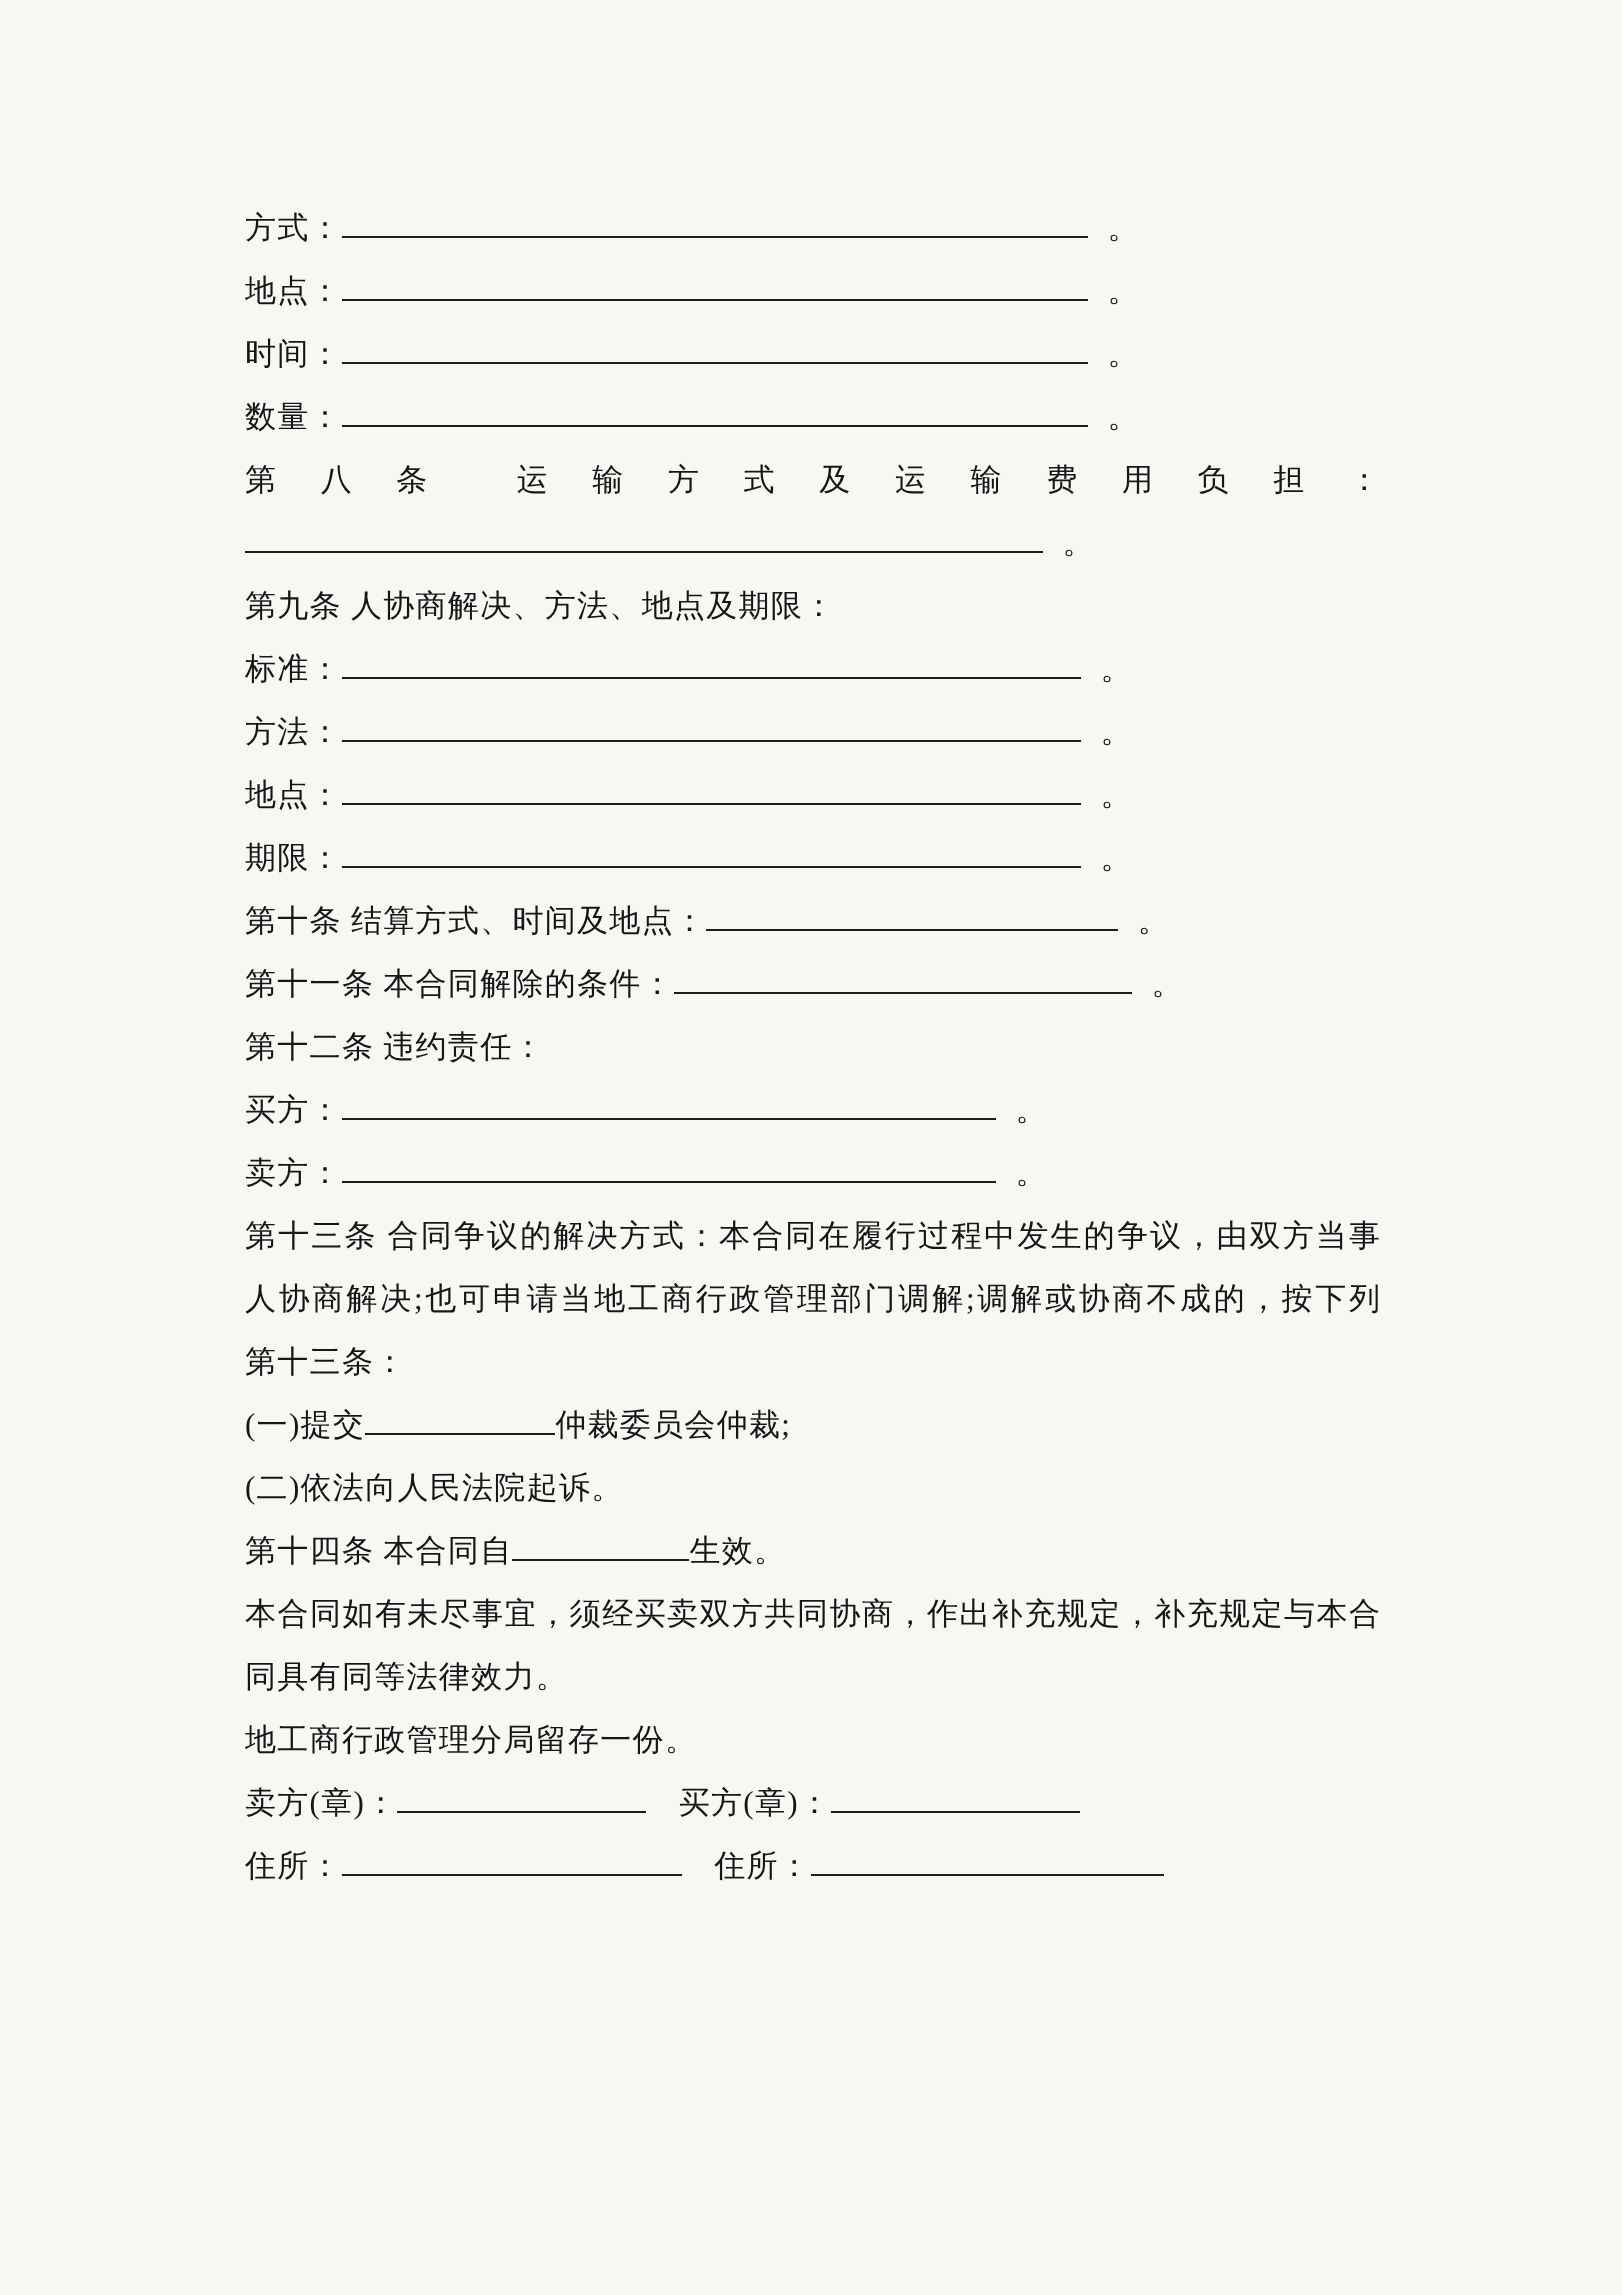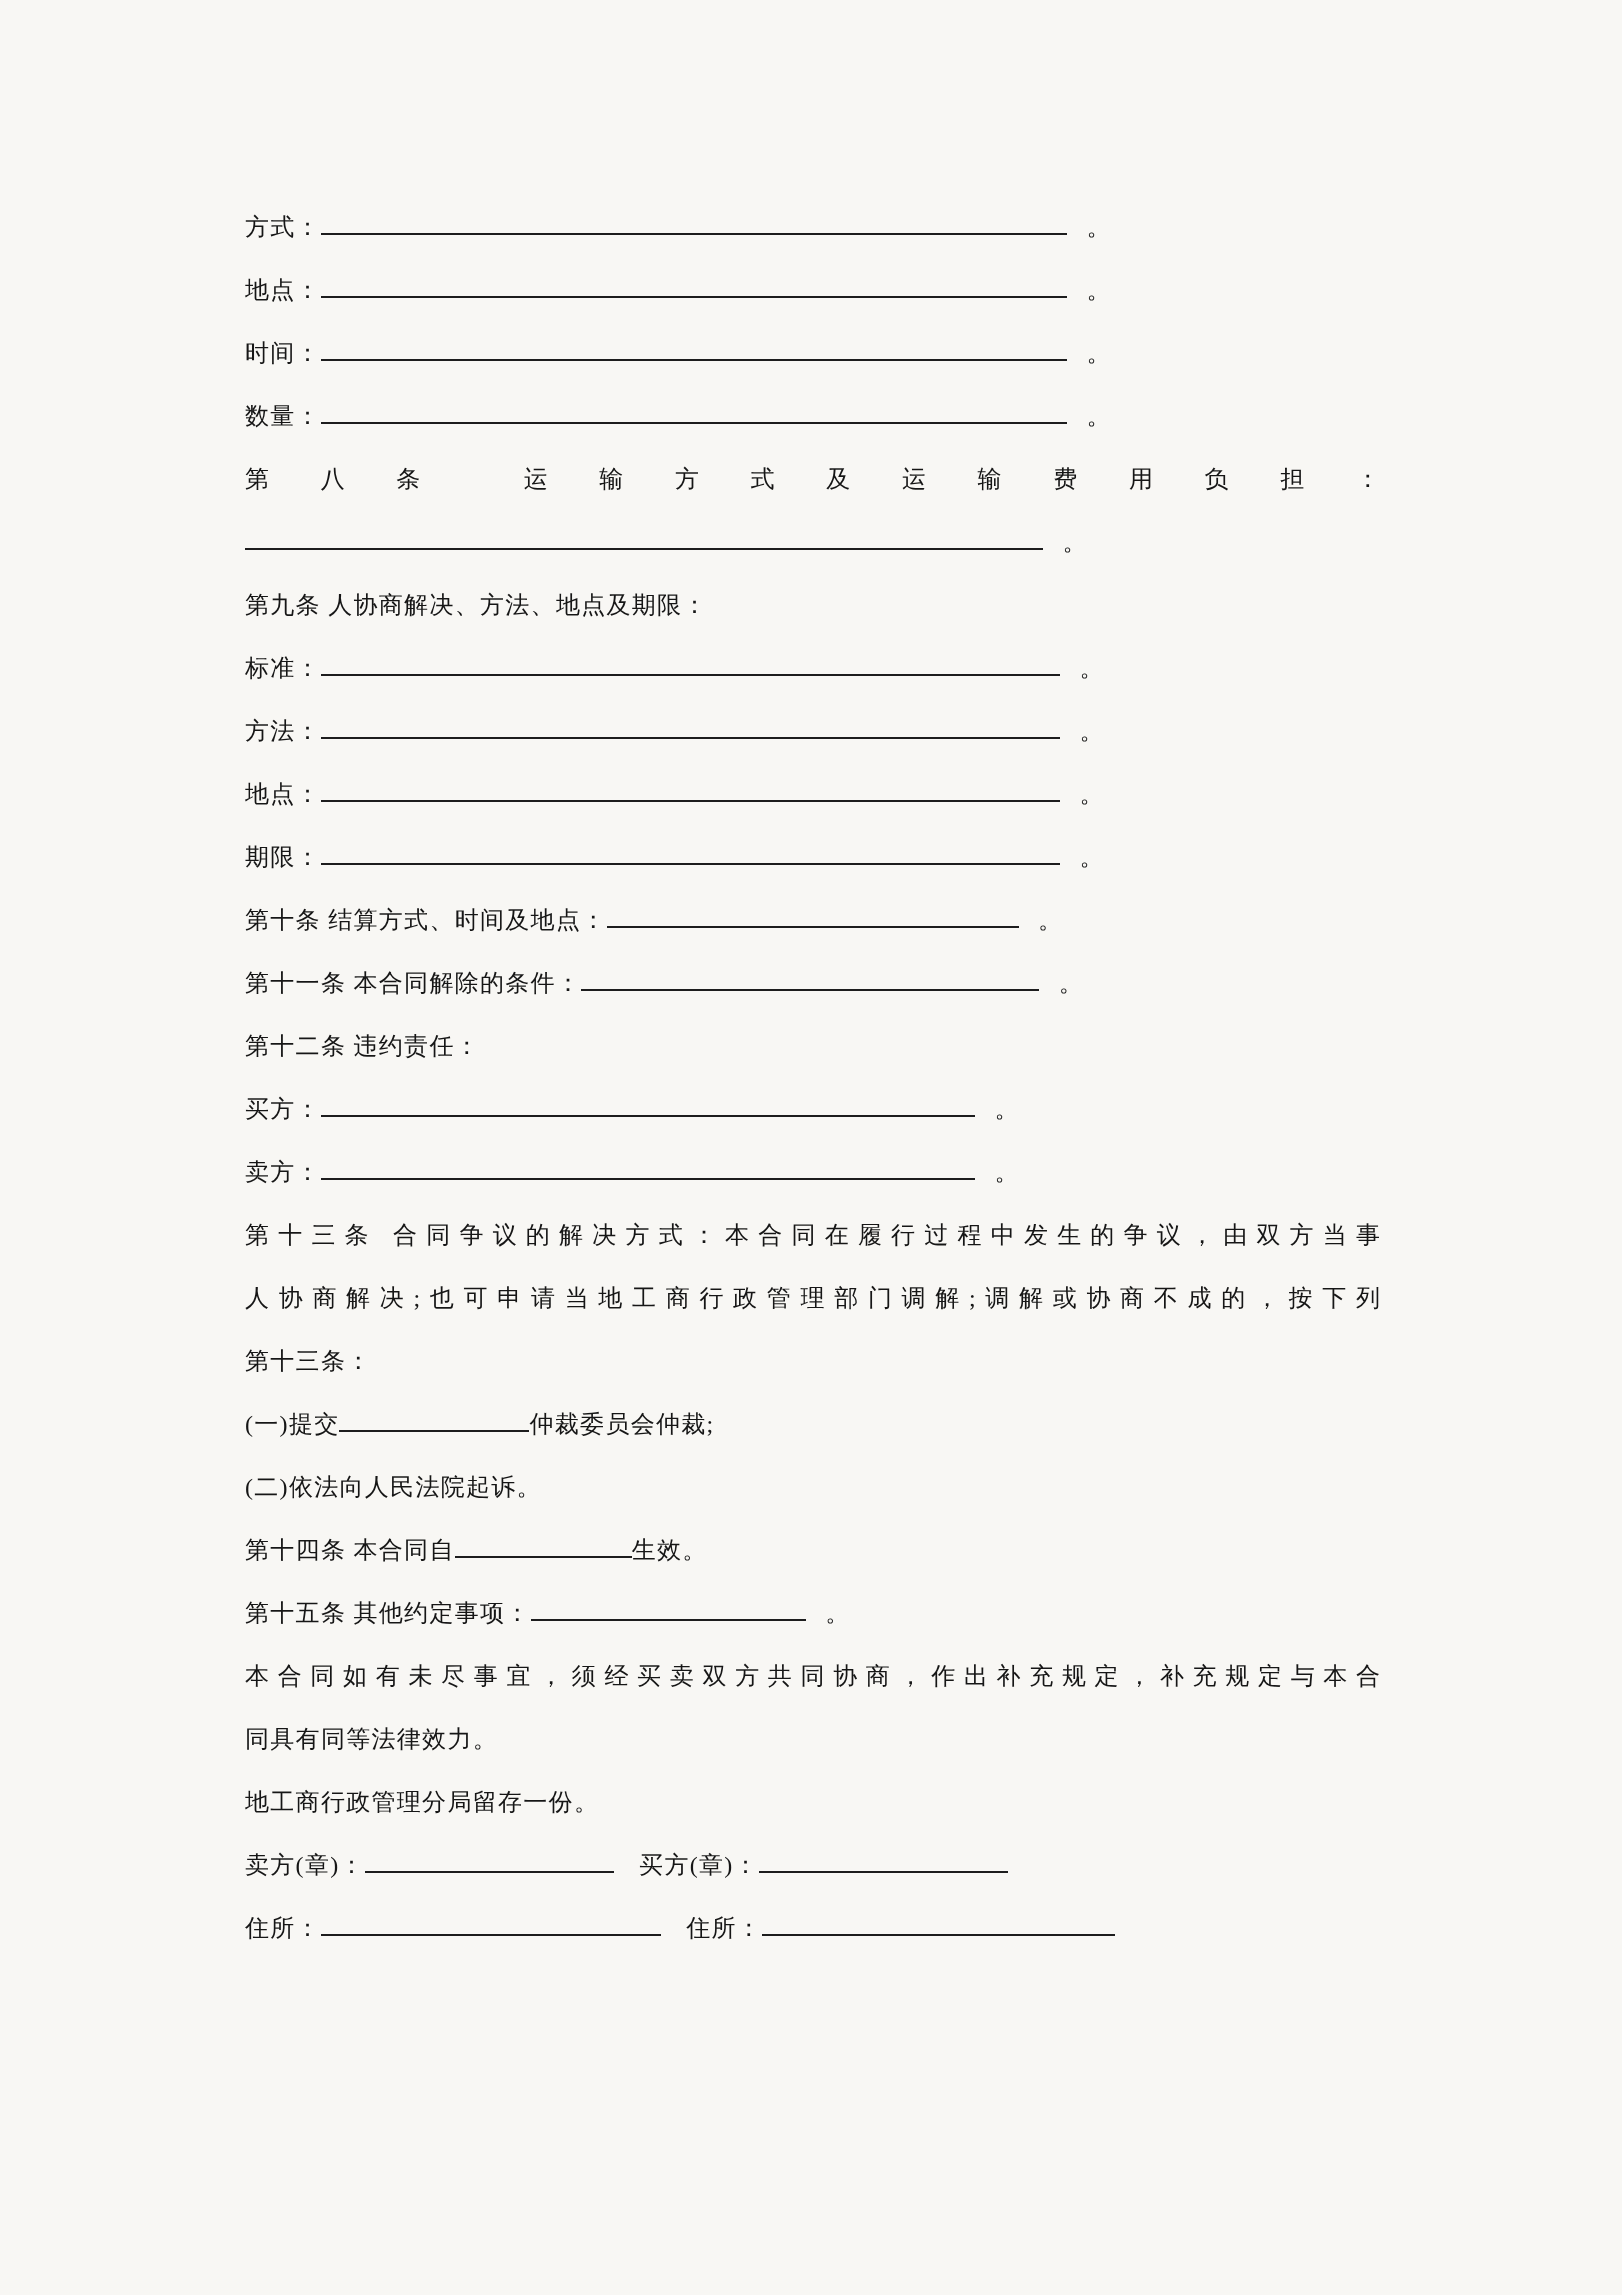--- a/index.html
+++ b/index.html
@@ -13,21 +13,21 @@
     overflow:hidden;
   }
   .content{
     position:absolute;
     left:245px;
     top:196px;
     width:1135px;
   }
   .line{
     height:63px;
-    font-size:24px;
+    font-size:31px;
     line-height:63px;
     letter-spacing:1.3px;
     white-space:nowrap;
   }
   .line.fill{
     text-align:justify;
     text-align-last:justify;
     text-justify:inter-character;
     letter-spacing:0;
     white-space:normal;
@@ -86,21 +86,20 @@
       <div class="line"><span class="run">第十一条 本合同解除的条件：</span><span class="blank" style="width: 458px;"></span><span class="tail">。</span></div>
       <div class="line"><span class="run">第十二条 违约责任：</span></div>
       <div class="line"><span class="run">买方：</span><span class="blank" style="width: 654px;"></span><span class="tail">。</span></div>
       <div class="line"><span class="run">卖方：</span><span class="blank" style="width: 654px;"></span><span class="tail">。</span></div>
       <div class="line fill"><span class="run">第十三条 合同争议的解决方式：本合同在履行过程中发生的争议，由双方当事</span></div>
       <div class="line fill"><span class="run">人协商解决;也可申请当地工商行政管理部门调解;调解或协商不成的，按下列</span></div>
       <div class="line"><span class="run">第十三条：</span></div>
       <div class="line"><span class="run">(一)提交</span><span class="blank" style="width: 190px;"></span><span class="run">仲裁委员会仲裁;</span></div>
       <div class="line"><span class="run">(二)依法向人民法院起诉。</span></div>
       <div class="line"><span class="run">第十四条 本合同自</span><span class="blank" style="width: 177px;"></span><span class="run">生效。</span></div>
-      <div class="line"><span class="run">第十五条 其他约定事项：</span><span class="blank" style="width: 275px;"></span><span class="tail">。</span></div>
       <div class="line fill"><span class="run">本合同如有未尽事宜，须经买卖双方共同协商，作出补充规定，补充规定与本合</span></div>
       <div class="line"><span class="run">同具有同等法律效力。</span></div>
       <div class="line"><span class="run">地工商行政管理分局留存一份。</span></div>
       <div class="line"><span class="run">卖方(章)：</span><span class="blank" style="width: 249px;"></span><span class="run">　买方(章)：</span><span class="blank" style="width: 249px;"></span></div>
       <div class="line"><span class="run">住所：</span><span class="blank" style="width: 340px;"></span><span class="run">　住所：</span><span class="blank" style="width: 353px;"></span></div>
     </div>
 </div>
 
 
 </body></html>

